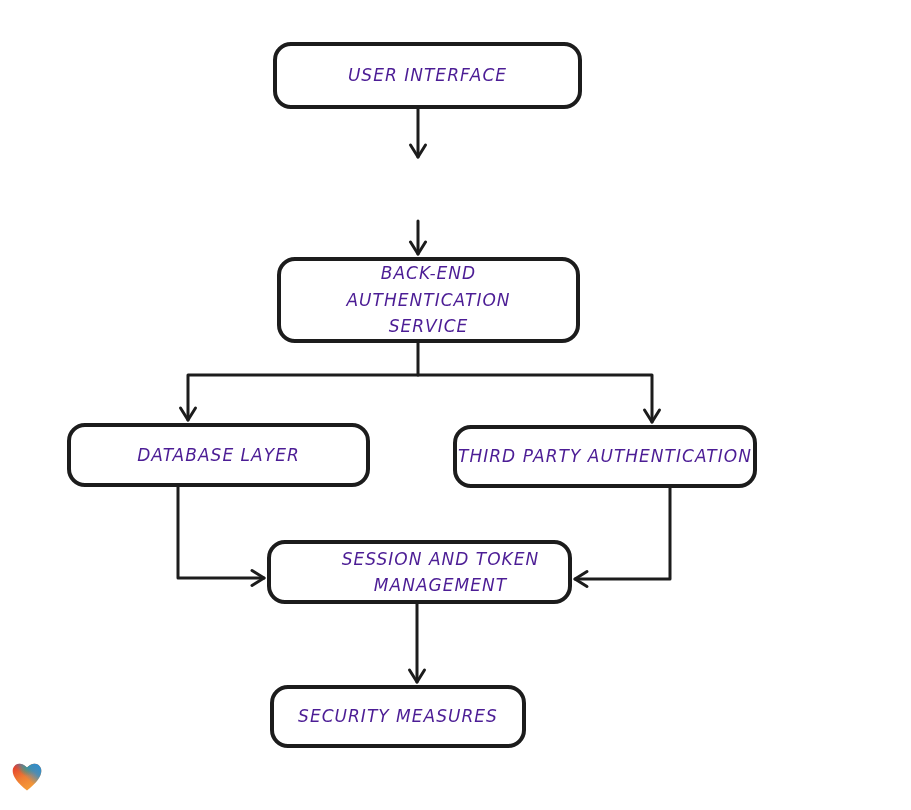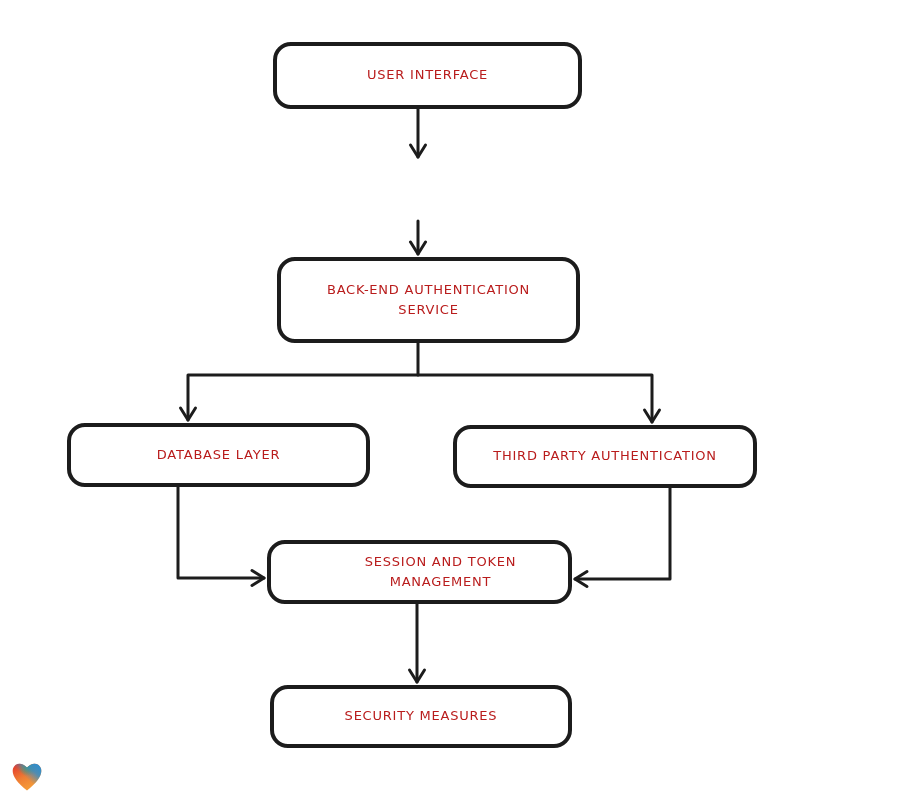--- a/index.html
+++ b/index.html
@@ -32,34 +32,35 @@
     box-sizing: border-box;
     background: #ffffff;
     border: 4px solid #1c1c1c;
     border-radius: 18px;
     display: flex;
     align-items: center;
     justify-content: center;
     text-align: center;
   }
   .node span {
-    font-size: 13px;
+    font-size: 17px;
+    font-style: italic;
     font-weight: normal;
     letter-spacing: 0.06em;
-    color: #b91c1c;
+    color: #4c1d95;
     line-height: 1.55;
   }
   
   #n-ui  { left: 273px; top: 42px;  width: 309px; height: 67px; }
   #n-fe  { left: 275px; top: 160px; width: 305px; height: 61px; }
   #n-be  { left: 277px; top: 257px; width: 303px; height: 86px; }
   #n-db  { left: 67px;  top: 423px; width: 303px; height: 64px; }
   #n-tp  { left: 453px; top: 425px; width: 304px; height: 63px; }
   #n-st  { left: 267px; top: 540px; width: 305px; height: 64px; padding-left: 42px; }
-  #n-sm  { left: 270px; top: 685px; width: 302px; height: 63px; }
+  #n-sm  { left: 270px; top: 685px; width: 256px; height: 63px; }
   #n-be span { max-width: 250px; }
   #n-st span { max-width: 215px; }
   .logo {
     position: absolute;
     left: 10px;
     top: 760px;
     cursor: pointer;
   }
 </style>
 </head>

